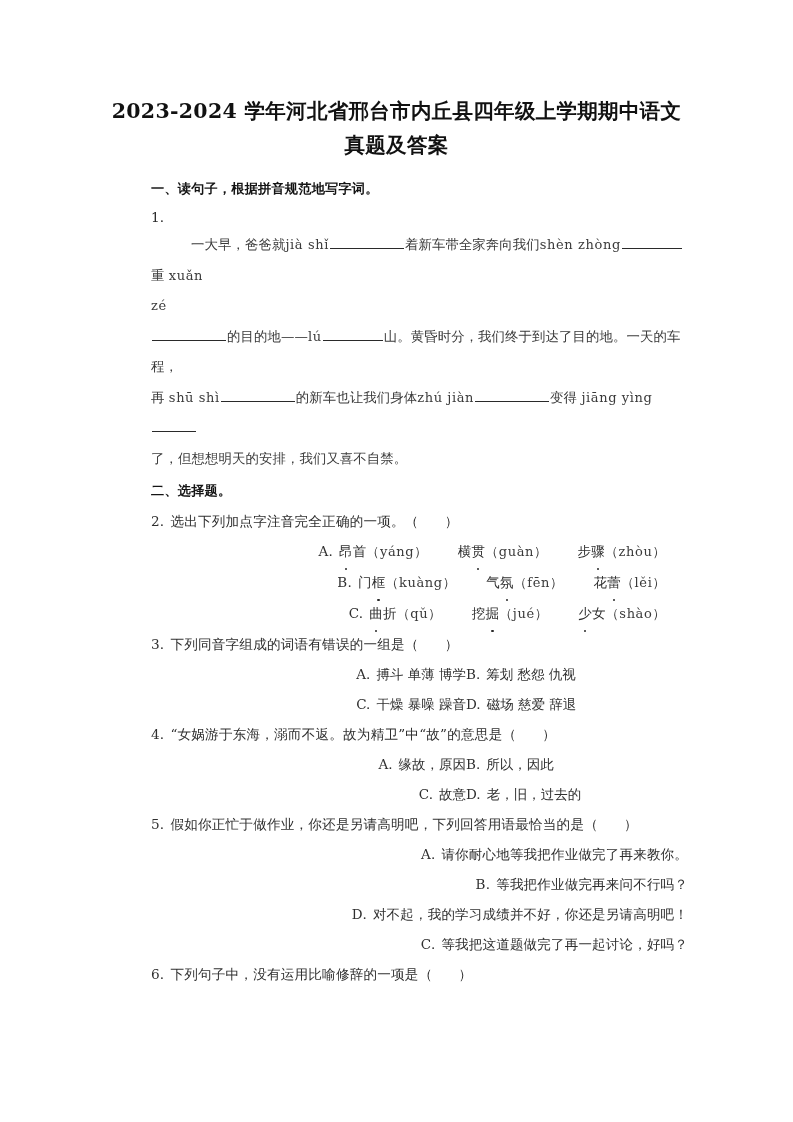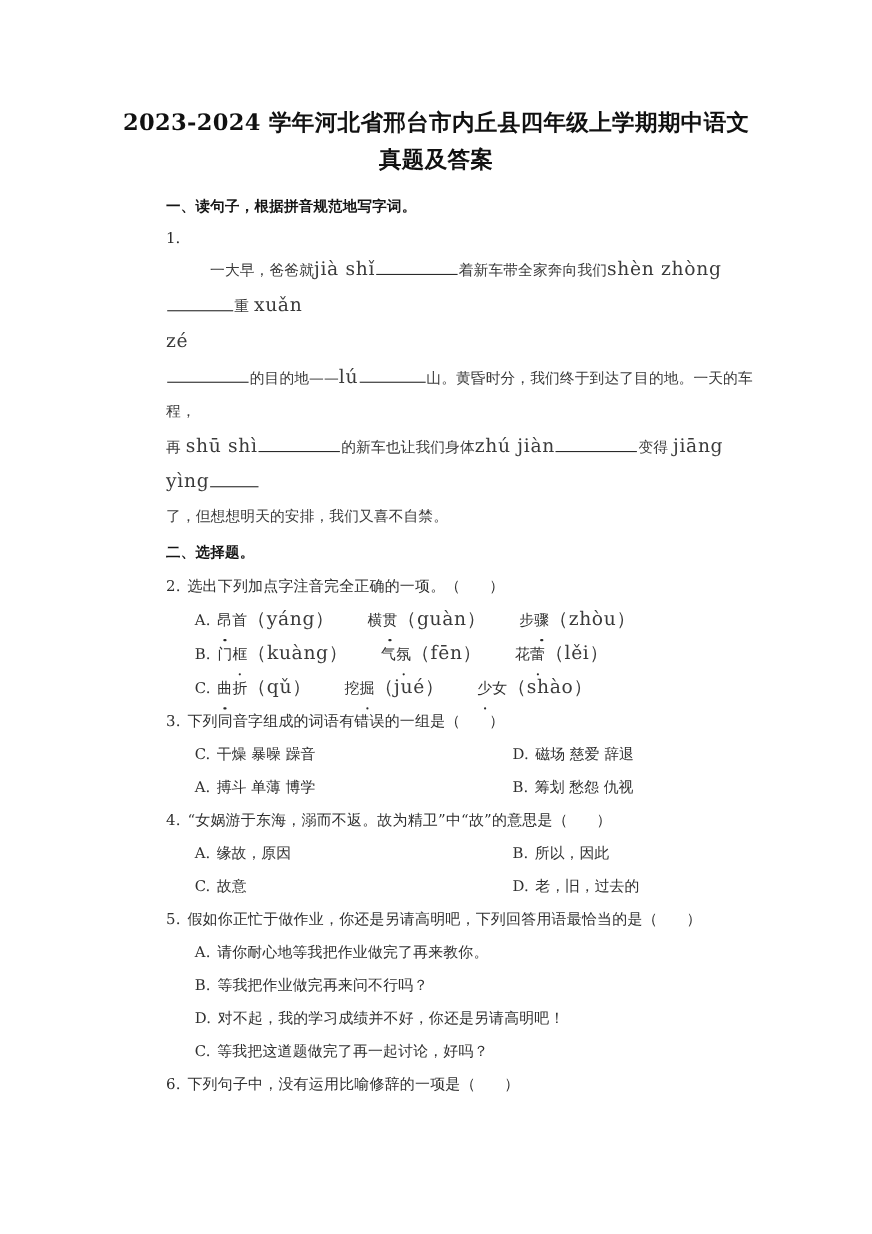--- a/index.html
+++ b/index.html
@@ -66,35 +66,35 @@
   .fill-body {
     font-size: 13.4px;
     line-height: 30.5px;
     color: #3a3a3a;
     margin: 0;
     letter-spacing: 0.1px;
   }
   .fill-body .indent { display:inline-block; width: 40px; }
   .py {
     font-family: "DejaVu Serif", "Liberation Serif", serif;
-    font-size: 17px;
+    font-size: 13px;
     letter-spacing: 0.6px;
     color: #3a3a3a;
   }
   .blank {
     display: inline-block;
     border-bottom: 1.3px solid #2a2a2a;
     vertical-align: baseline;
     height: 0.95em;
     margin: 0 1px;
   }
   .b-lg { width: 74px; }
   .b-md { width: 60px; }
   .b-sm { width: 44px; }
-  .opts { margin: 0; }
+  .opts { margin: 0; text-align: right; }
   .opt {
     font-size: 13.5px;
     line-height: 30px;
     color: #2f2f2f;
     margin: 0;
     padding-left: 26px;
     letter-spacing: 0.2px;
   }
   .opt-2col {
     display: flex;
@@ -168,26 +168,26 @@
       <div class="opt">
         <span class="lbl">C.</span><span class="grp-wide"><span></span><span class="dot">曲</span><span>折</span><span class="py">（qǔ）</span></span><span class="grp-wide"><span>挖</span><span class="dot">掘</span><span></span><span class="py">（jué）</span></span><span class="grp"><span></span><span class="dot">少</span><span>女</span><span class="py">（shào）</span></span>
       </div>
     </div>
 
     <div class="q-line">
       <span class="lbl">3.</span><span>下列同音字组成的词语有错误的一组是（</span><span class="gap"></span><span class="paren">）</span>
     </div>
     <div class="opts">
       <div class="opt-2col">
+        <span><span class="lbl">A.</span><span>搏斗 单薄 博学</span></span>
+        <span><span class="lbl">B.</span><span>筹划 愁怨 仇视</span></span>
+      </div>
+      <div class="opt-2col">
         <span><span class="lbl">C.</span><span>干燥 暴噪 躁音</span></span>
         <span><span class="lbl">D.</span><span>磁场 慈爱 辞退</span></span>
-      </div>
-      <div class="opt-2col">
-        <span><span class="lbl">A.</span><span>搏斗 单薄 博学</span></span>
-        <span><span class="lbl">B.</span><span>筹划 愁怨 仇视</span></span>
       </div>
     </div>
 
     <div class="q-line">
       <span class="lbl">4.</span><span>“女娲游于东海，溺而不返。故为精卫”中“故”的意思是（</span><span class="gap"></span><span class="paren">）</span>
     </div>
     <div class="opts">
       <div class="opt-2col">
         <span><span class="lbl">A.</span><span>缘故，原因</span></span>
         <span><span class="lbl">B.</span><span>所以，因此</span></span>

